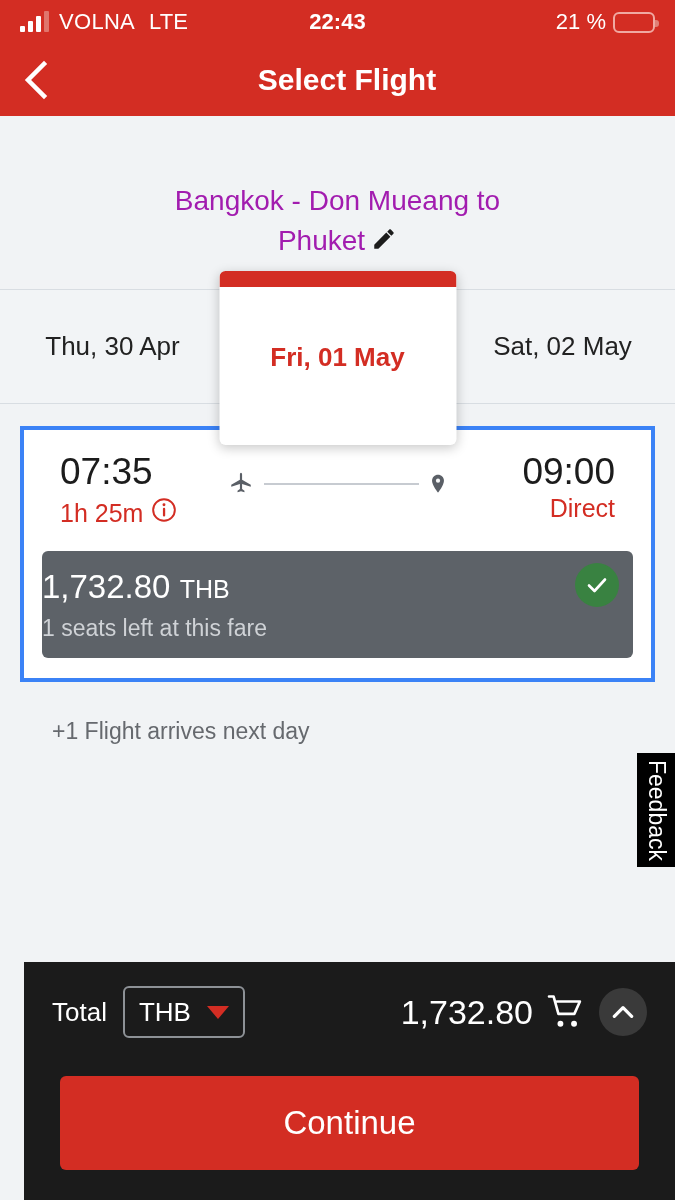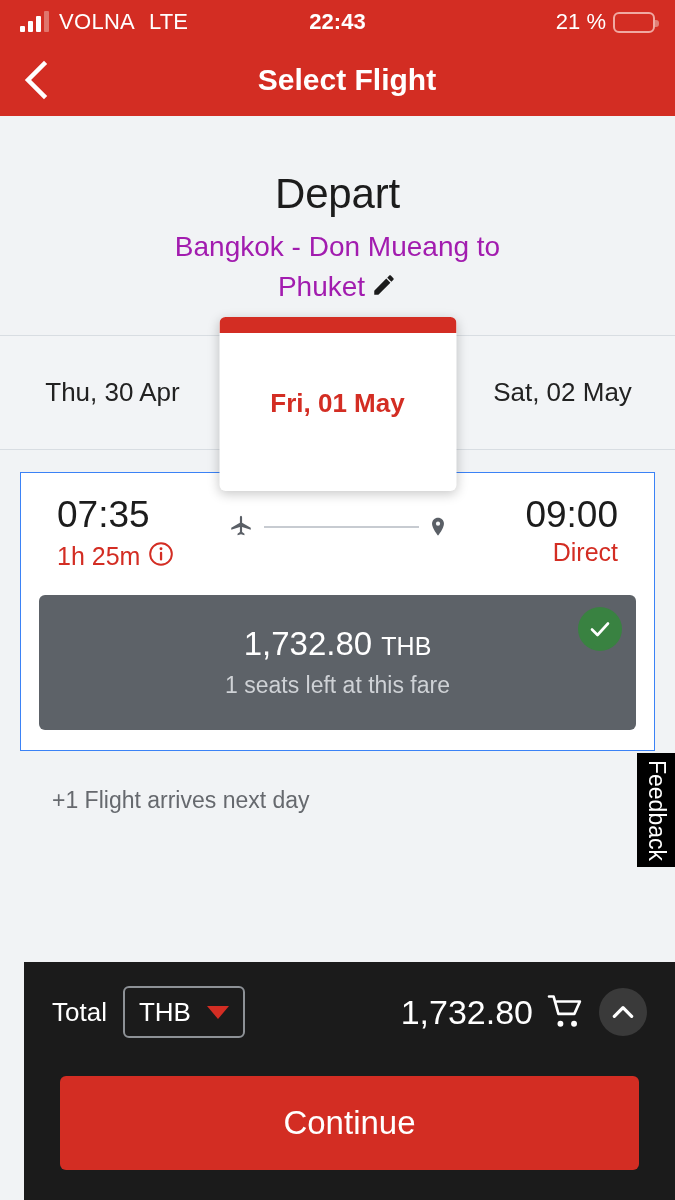--- a/index.html
+++ b/index.html
@@ -120,21 +120,21 @@
     content: ""; position: absolute; top: 0; left: 0; right: 0;
     height: 16px; background: #d32d23;
   }
   .date-selected span {
     font-size: 26px; color: #d32d23; font-weight: bold;
   }
 
   
   .flight-wrap { padding: 22px 20px 0; flex: 0 0 auto; }
   .flight-card {
-    background: #fff; border: 1px solid #3b82f6;
+    background: #fff; border: 4px solid #3b82f6;
     padding: 22px 18px 20px;
   }
   .flight-top {
     display: flex; align-items: flex-start; justify-content: space-between;
     padding: 0 12px;
   }
   .col-left { width: 185px; }
   .col-right { width: 185px; text-align: right; }
   .time { font-size: 37px; color: #1c1c1c; line-height: 1.08; }
   .col-left .time { text-align: left; padding-left: 6px; }
@@ -148,23 +148,23 @@
   }
   .path {
     flex: 1; display: flex; align-items: center; gap: 8px;
     padding-top: 19px; justify-content: center;
   }
   .path-line { height: 2px; background: #c7cbd1; width: 155px; }
 
   
   .fare {
     margin-top: 22px; background: #5d6268; border-radius: 6px;
-    height: 135px; position: relative;
+    height: 107px; position: relative;
     display: flex; flex-direction: column;
-    align-items: center; justify-content: center;
+    justify-content: center;
     cursor: pointer;
   }
   .fare-price { color: #fff; font-size: 33px; }
   .fare-price .cur { font-size: 25px; }
   .fare-note { color: #cfd2d6; font-size: 23px; margin-top: 9px; }
   .check-badge {
     position: absolute; top: 12px; right: 14px;
     width: 44px; height: 44px; border-radius: 50%;
     background: #398241;
     display: flex; align-items: center; justify-content: center;
@@ -258,21 +258,20 @@
   <div class="navbar">
     <div class="nav-back">
       <svg width="26" height="40" viewBox="0 0 26 40">
         <polyline points="21,4 5,20 21,36" fill="none" stroke="#fff" stroke-width="4.5" stroke-linecap="square" stroke-linejoin="miter"></polyline>
       </svg>
     </div>
     <div class="nav-title">Select Flight</div>
   </div>
 
   <div class="depart-block">
-    <div class="depart-title">Depart</div>
     <div class="depart-route">
       <span>Bangkok - Don Mueang to Phuket</span><span class="pencil-icon">
         <svg width="26" height="26" viewBox="0 0 24 24">
           <path d="M3 17.2V21h3.8L17.9 9.9l-3.8-3.8L3 17.2zM20.7 7.1c.4-.4.4-1 0-1.4l-2.4-2.4c-.4-.4-1-.4-1.4 0l-1.9 1.9 3.8 3.8 1.9-1.9z" fill="#1c1c1c"></path>
         </svg>
       </span>
     </div>
   </div>
 
   <div class="datestrip">

